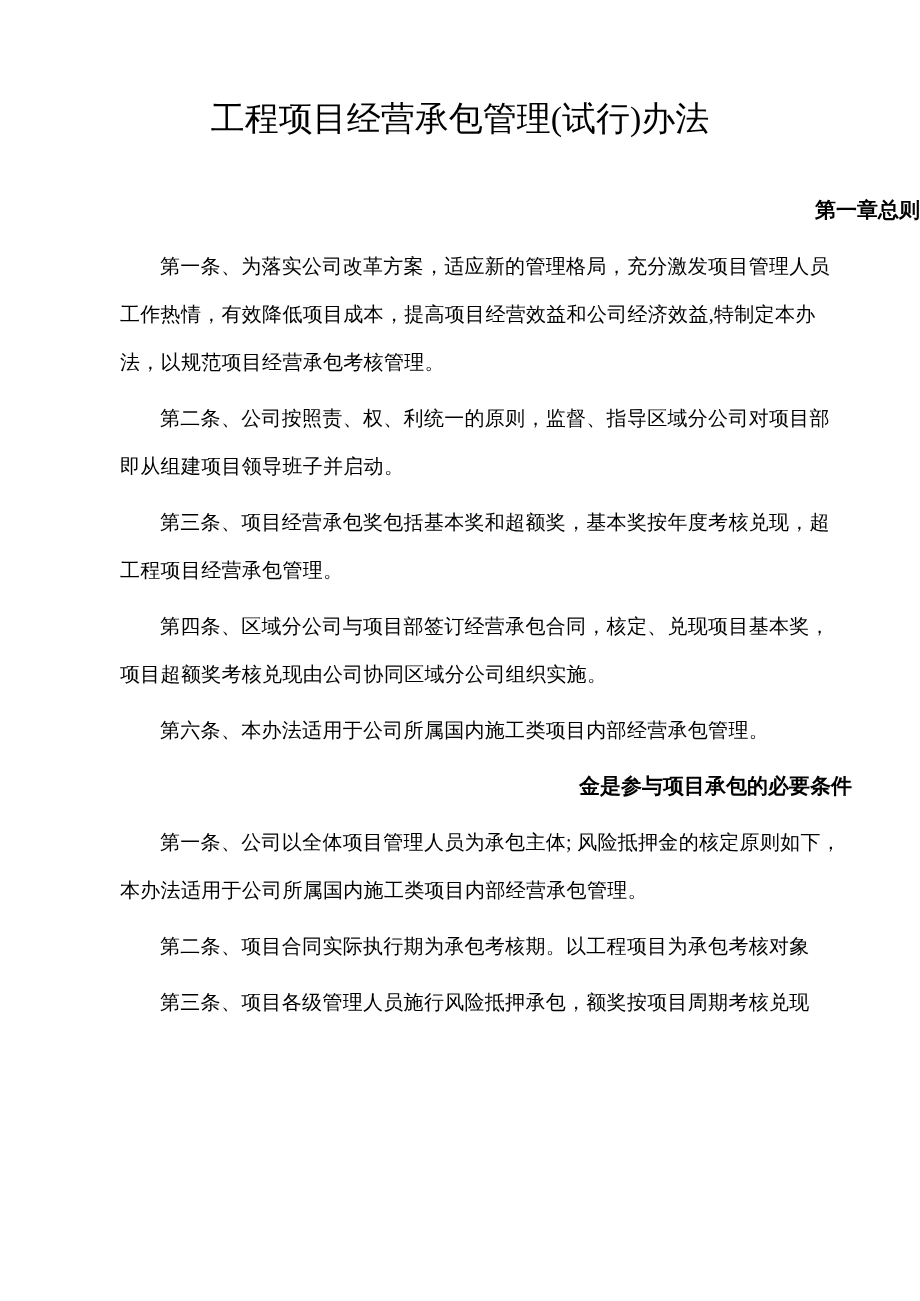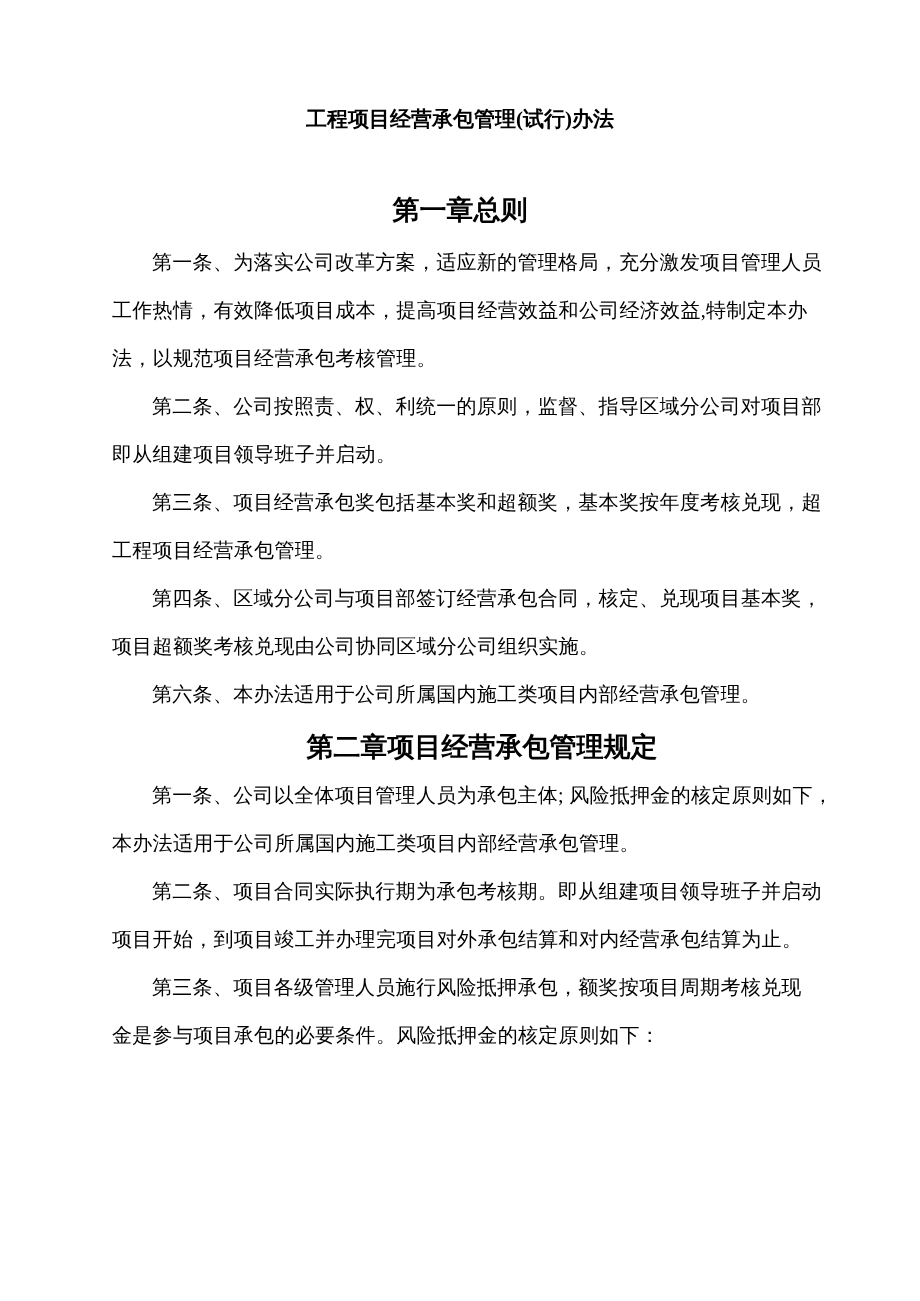--- a/index.html
+++ b/index.html
@@ -15,45 +15,45 @@
     background: #ffffff;
     color: #000000;
     font-family: "Liberation Serif", "DejaVu Serif", serif;
     overflow: hidden;
   }
   .doc-title {
     margin-top: 95px;
     height: 48px;
     line-height: 48px;
     text-align: center;
-    font-size: 21px;
-    font-weight: 700;
+    font-size: 34px;
+    font-weight: 400;
     white-space: nowrap;
   }
   .chapter-heading {
     height: 48px;
     line-height: 48px;
-    text-align: center;
-    font-size: 27px;
+    text-align: right;
+    font-size: 21px;
     font-weight: 700;
     white-space: nowrap;
   }
   .chapter-heading.first {
     margin-top: 43px;
   }
   .chapter-heading.second {
     margin-top: 5px;
   }
   .body-text {
     margin-top: 4px;
     padding: 0 68px 0 112px;
     font-size: 20px;
   }
   .para {
-    margin: 0;
+    margin: 8px;
     padding: 0;
   }
   .line {
     height: 48px;
     line-height: 48px;
     white-space: nowrap;
     overflow: visible;
     letter-spacing: 0.3px;
   }
   .line.first {
@@ -90,32 +90,30 @@
     <div class="para">
       <div class="line first">第四条、区域分公司与项目部签订经营承包合同，核定、兑现项目基本奖，</div>
       <div class="line">项目超额奖考核兑现由公司协同区域分公司组织实施。</div>
     </div>
 
 
     <div class="para">
       <div class="line first">第六条、本办法适用于公司所属国内施工类项目内部经营承包管理。</div>
     </div>
 
-    <div class="chapter-heading second">第二章项目经营承包管理规定</div>
+    <div class="chapter-heading second">金是参与项目承包的必要条件</div>
 
     <div class="para">
       <div class="line first">第一条、公司以全体项目管理人员为承包主体; 风险抵押金的核定原则如下，</div>
       <div class="line">本办法适用于公司所属国内施工类项目内部经营承包管理。</div>
     </div>
 
     <div class="para">
-      <div class="line first">第二条、项目合同实际执行期为承包考核期。即从组建项目领导班子并启动</div>
-      <div class="line">项目开始，到项目竣工并办理完项目对外承包结算和对内经营承包结算为止。</div>
+      <div class="line first">第二条、项目合同实际执行期为承包考核期。以工程项目为承包考核对象</div>
     </div>
 
     <div class="para">
       <div class="line first">第三条、项目各级管理人员施行风险抵押承包，额奖按项目周期考核兑现</div>
-      <div class="line">金是参与项目承包的必要条件。风险抵押金的核定原则如下：</div>
     </div>
 
   </div>
 
 </div>
 
 </body></html>

